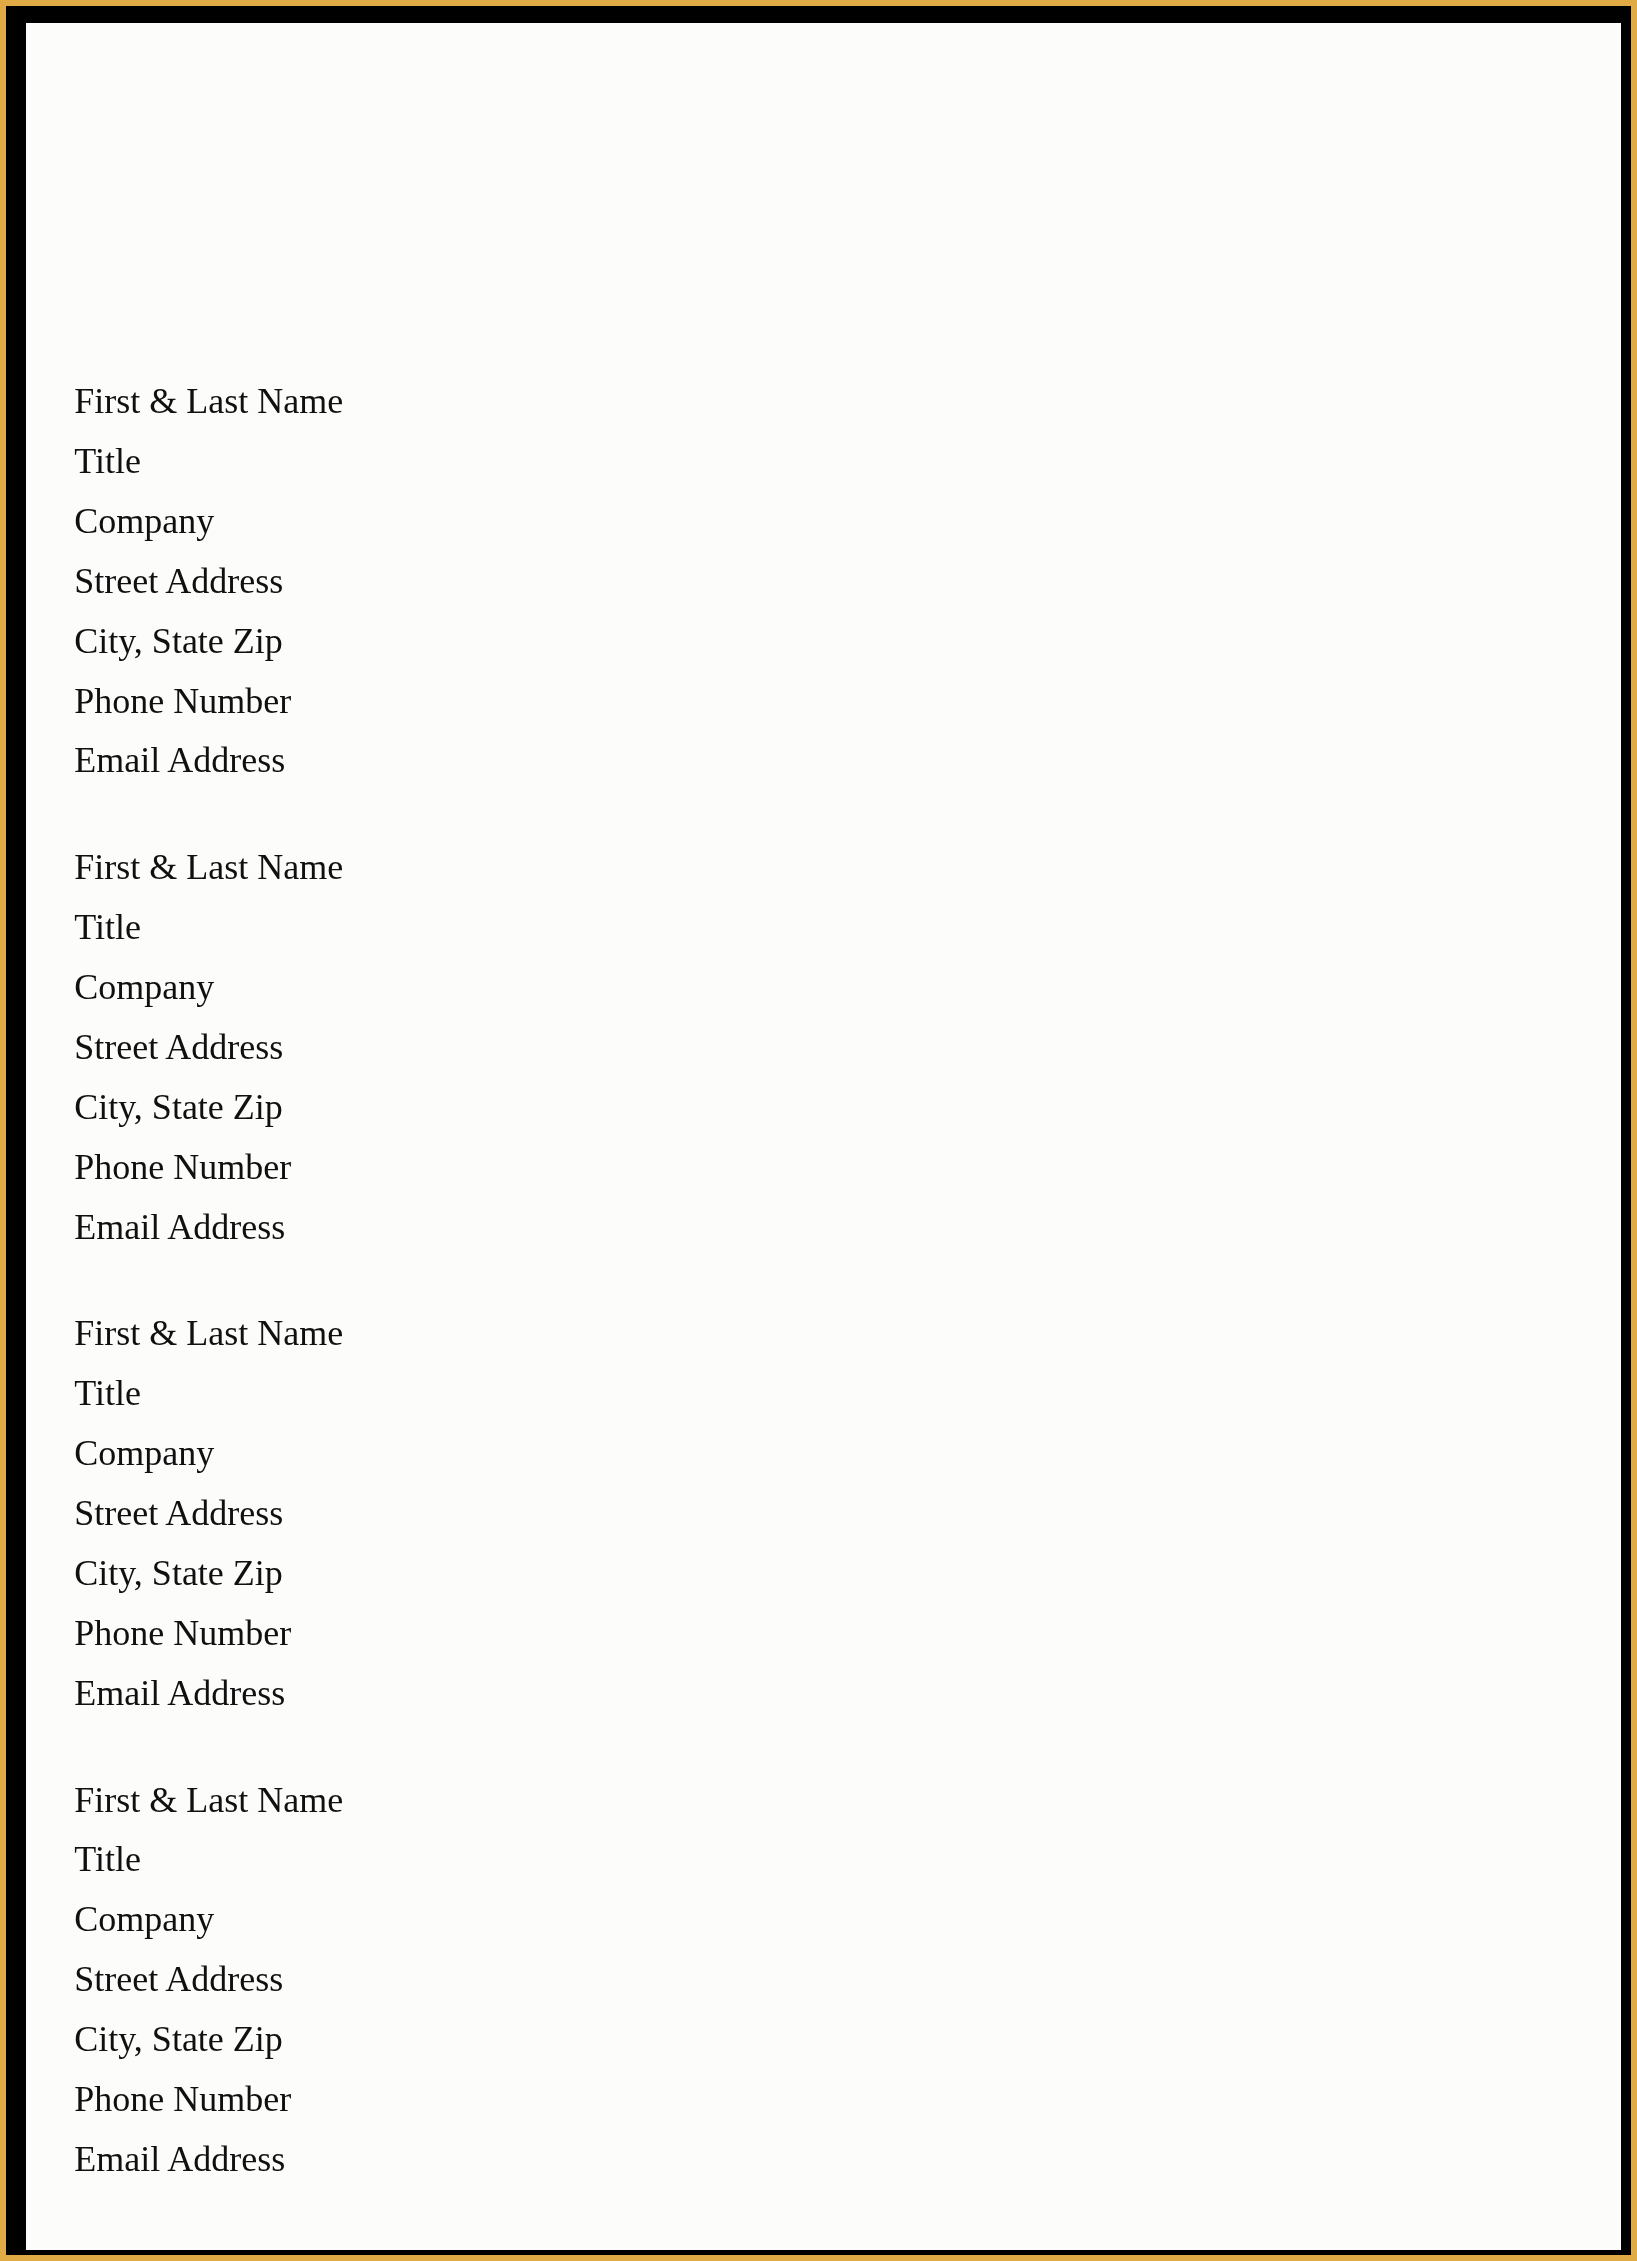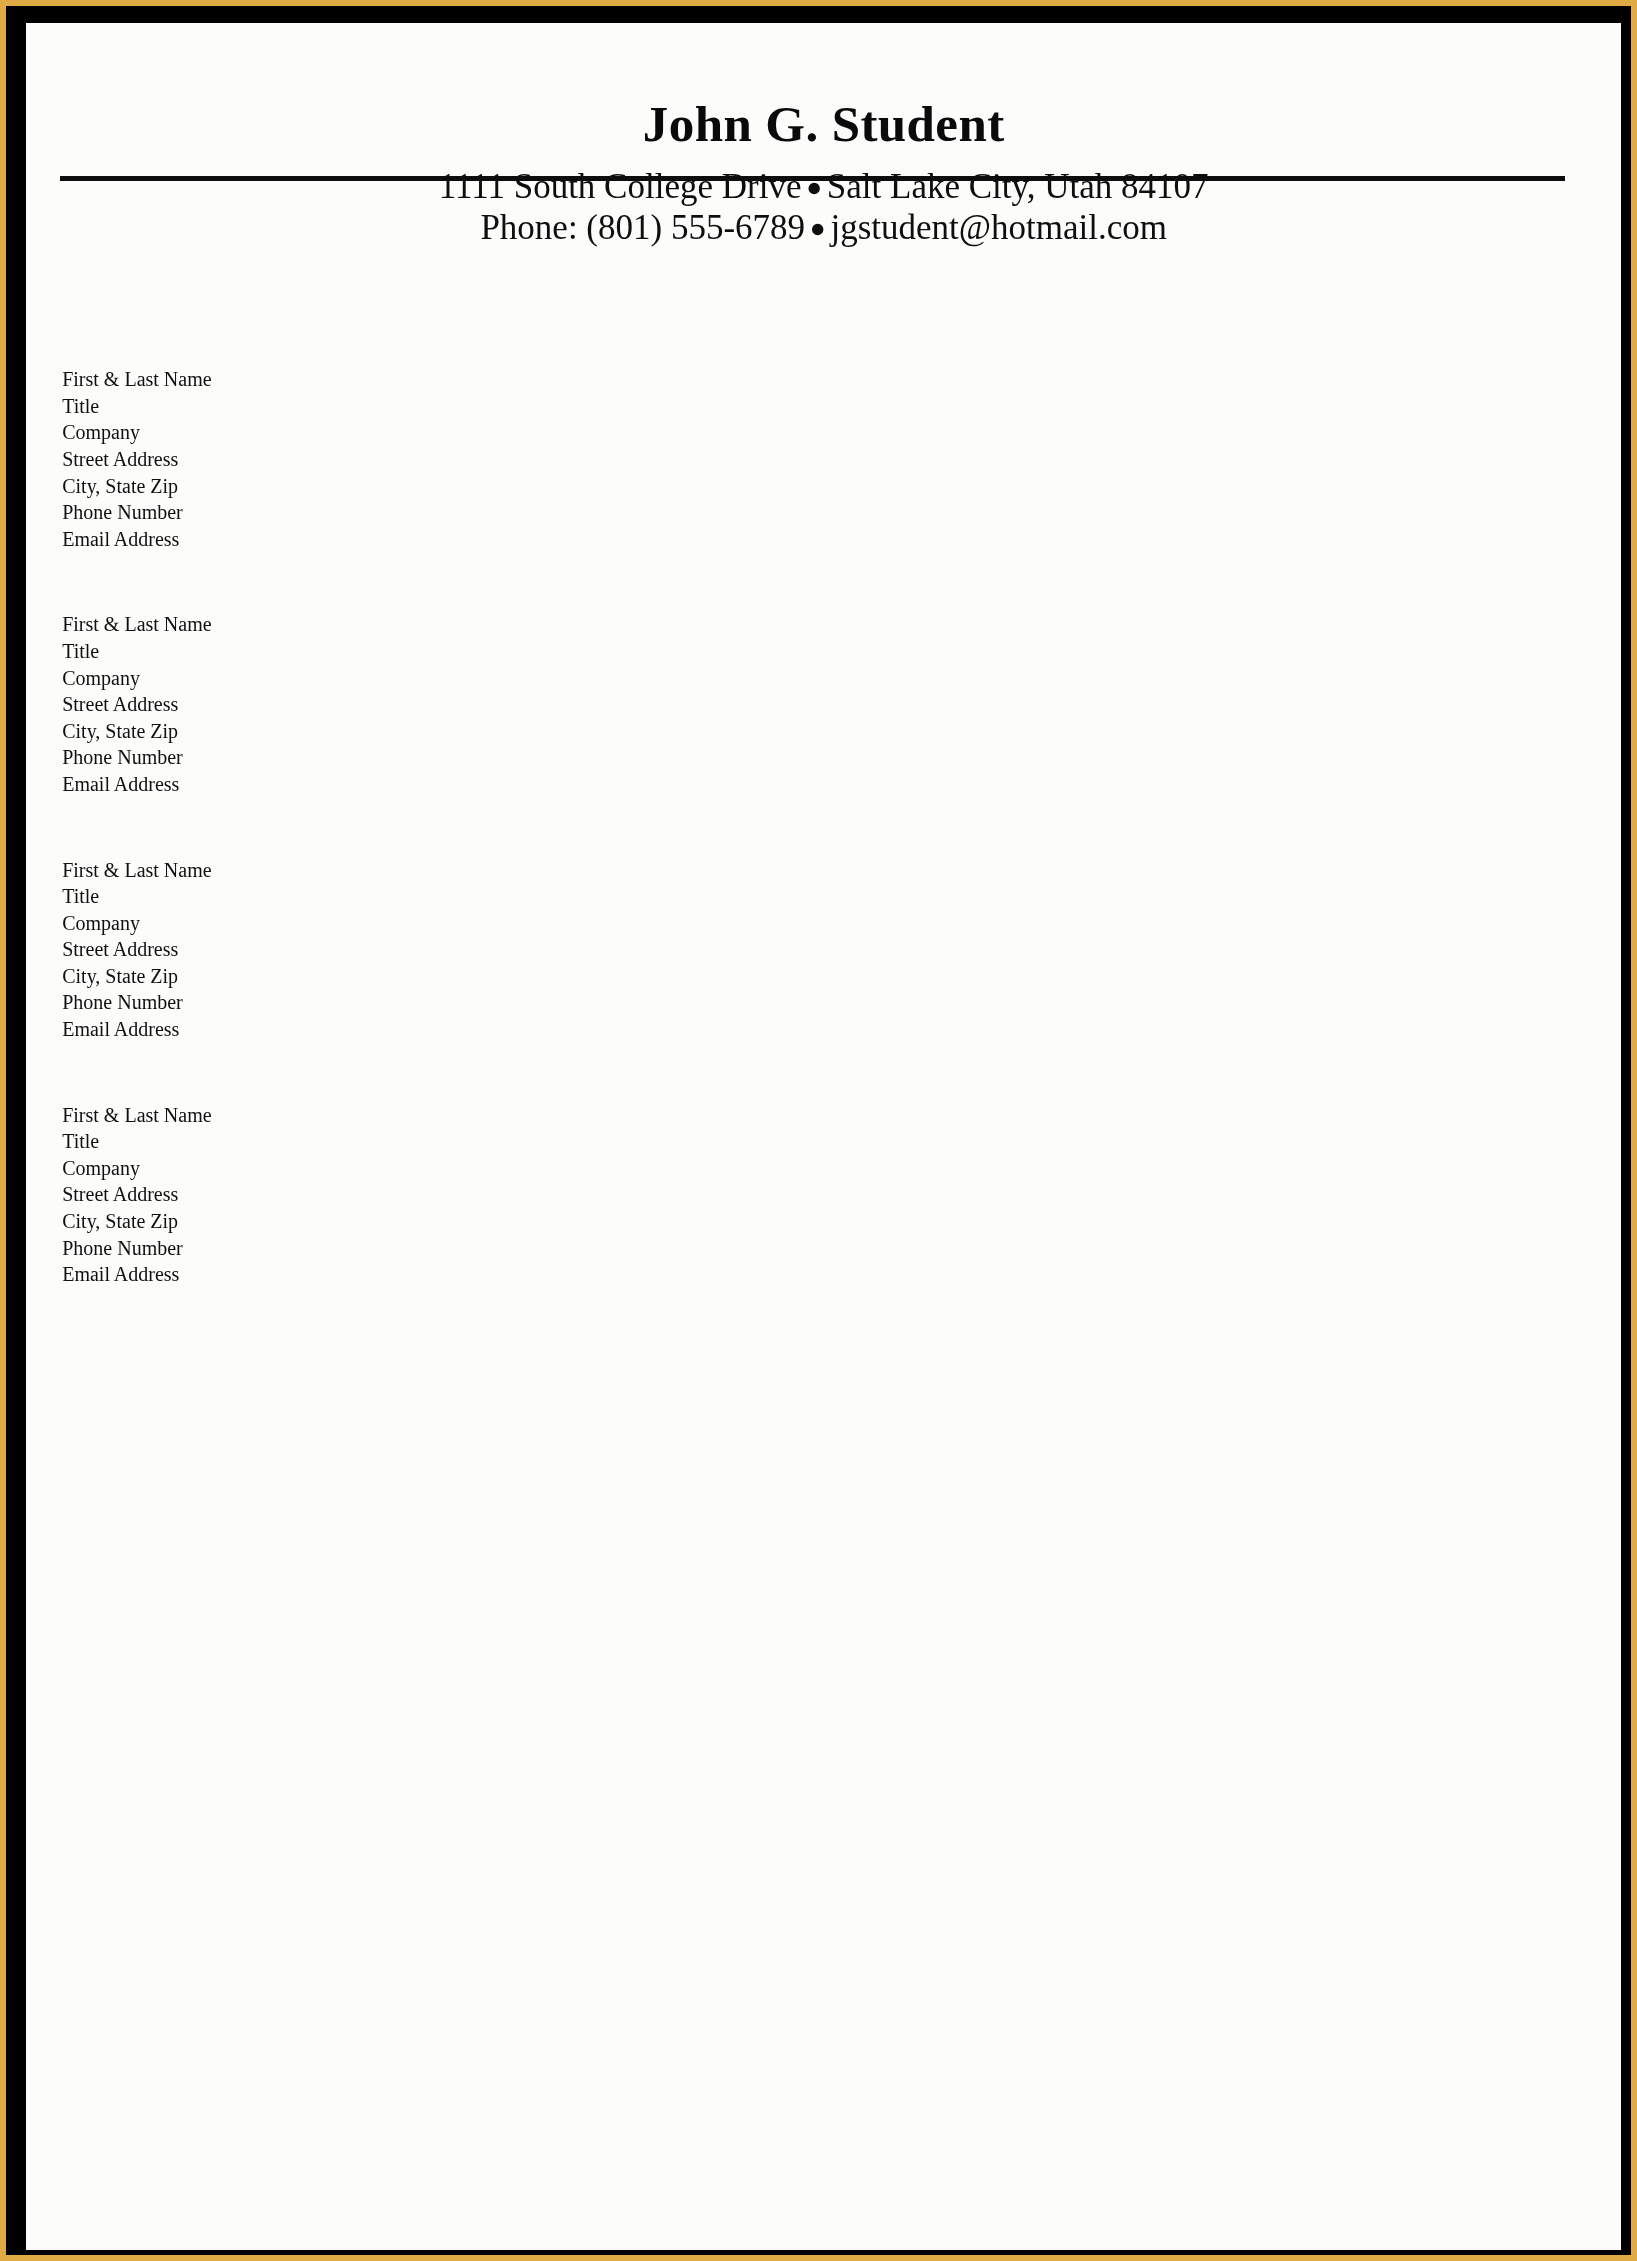--- a/index.html
+++ b/index.html
@@ -101,47 +101,34 @@
     left: 36px;
     top: 343px;
     width: 1326px;
   }
 
   .reference-block {
     margin: 0 0 59px 0;
   }
 
   .reference-line {
-    font-size: 20px;
+    font-size: 36px;
     line-height: 1.33;
     color: #101010;
     white-space: nowrap;
-    margin: 0;
+    margin: 12px;
   }
 </style>
 </head>
 <body>
 
 <div class="page-frame">
   <div class="page-border-black">
     <div class="page-sheet">
 
-      <div class="letterhead">
-        <h1 class="person-name">John G. Student</h1>
-
-        <div class="header-rule"></div>
-
-        <p class="contact-line first">
-          <span>1111 South College Drive</span><span class="bullet-sep">●</span><span>Salt Lake City, Utah 84107</span>
-        </p>
-
-        <p class="contact-line">
-          <span>Phone: (801) 555-6789</span><span class="bullet-sep">●</span><span>jgstudent@hotmail.com</span>
-        </p>
-      </div>
 
       <div class="reference-list">
 
         <div class="reference-block">
           <p class="reference-line">First &amp; Last Name</p>
           <p class="reference-line">Title</p>
           <p class="reference-line">Company</p>
           <p class="reference-line">Street Address</p>
           <p class="reference-line">City, State Zip</p>
           <p class="reference-line">Phone Number</p>

